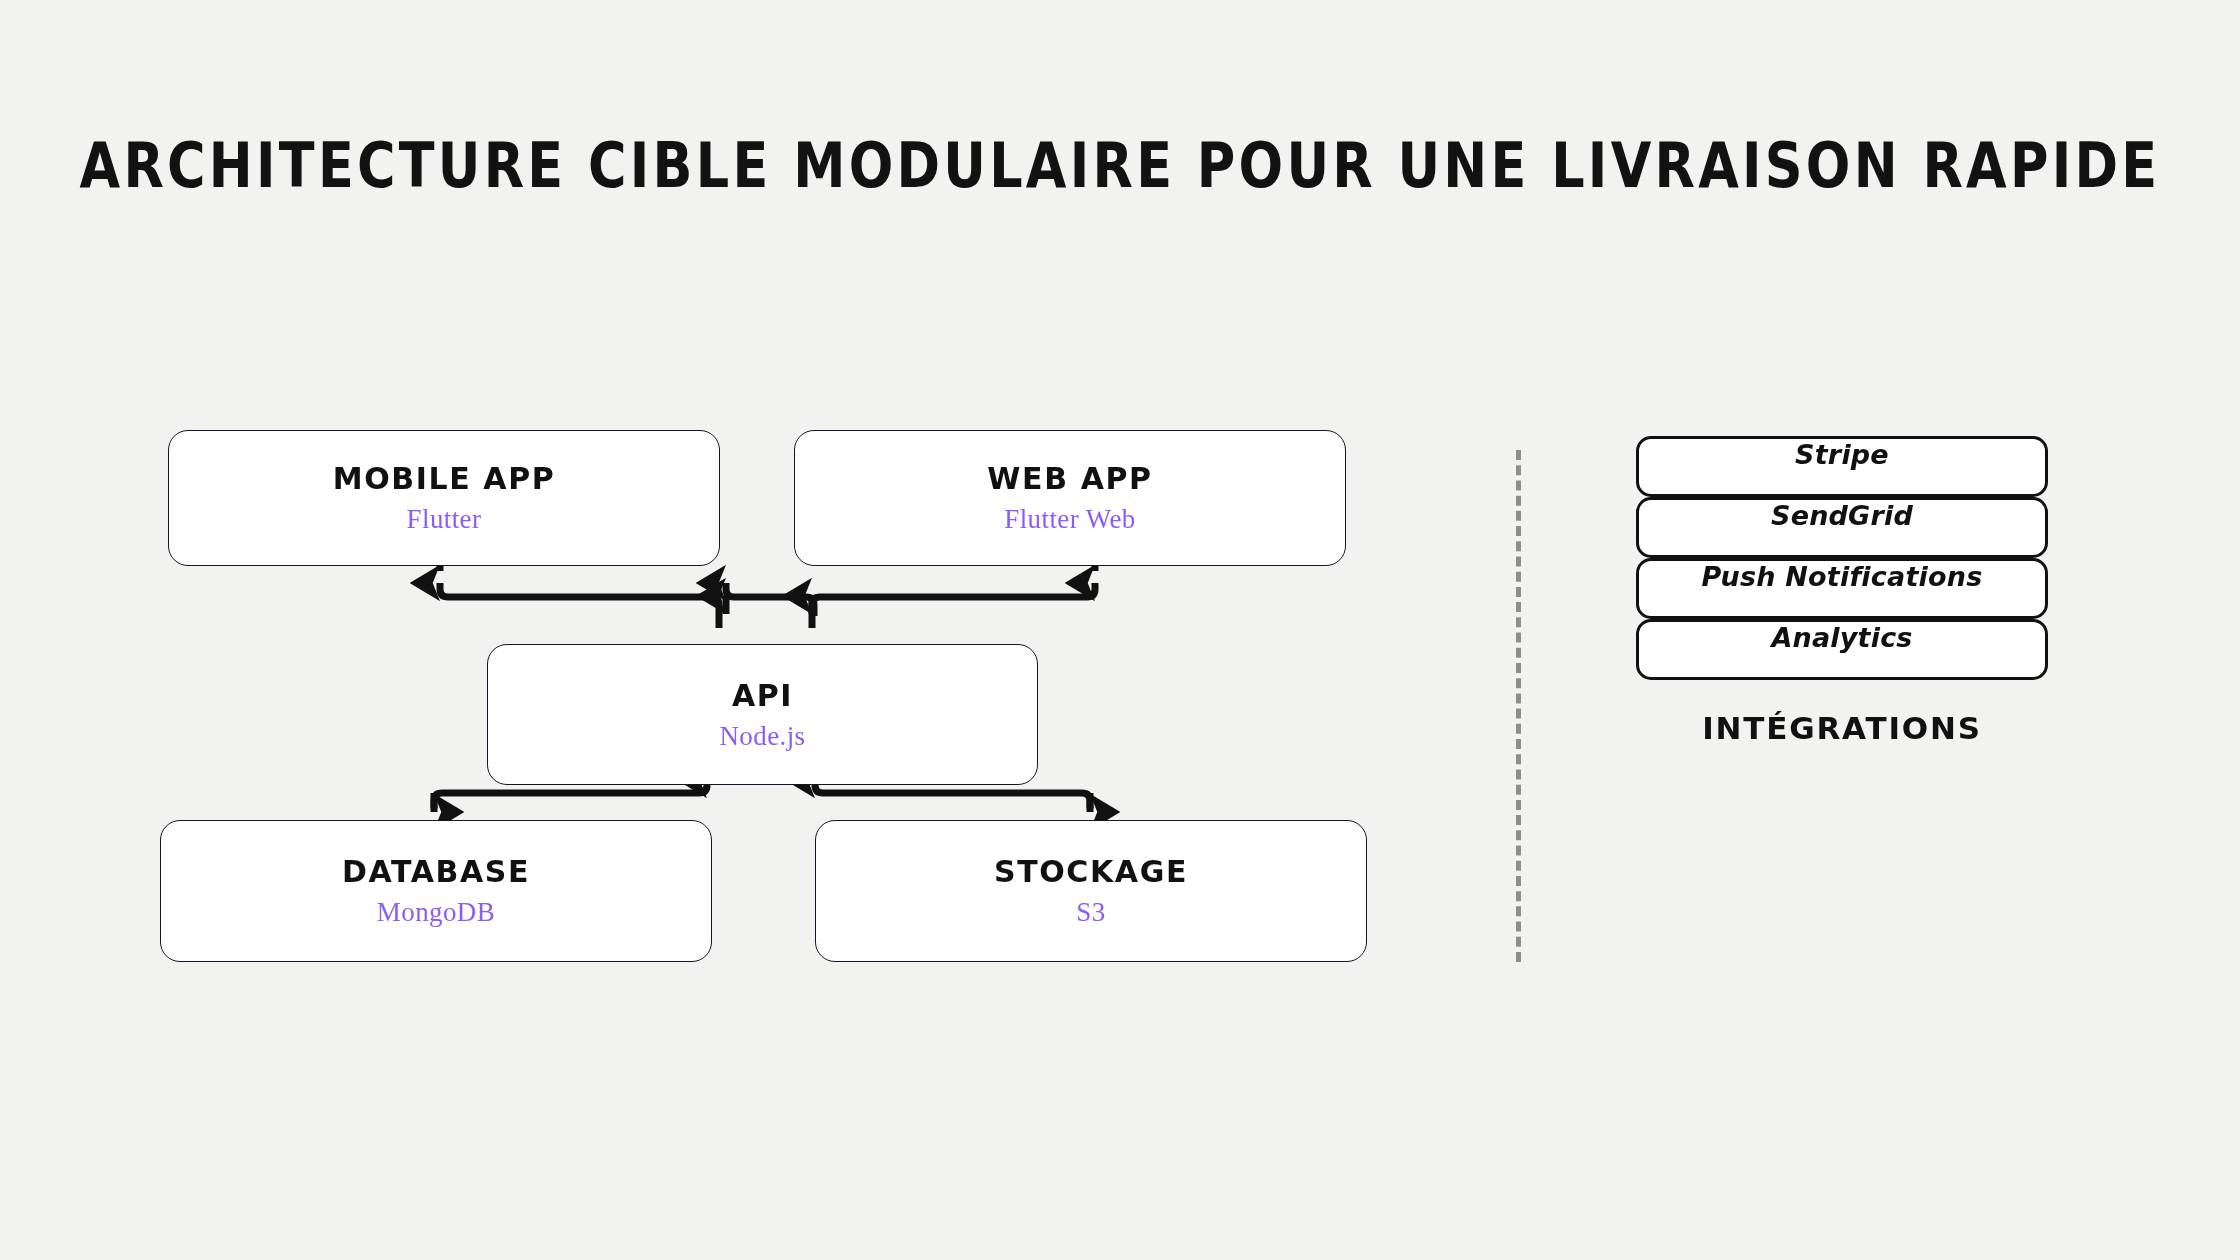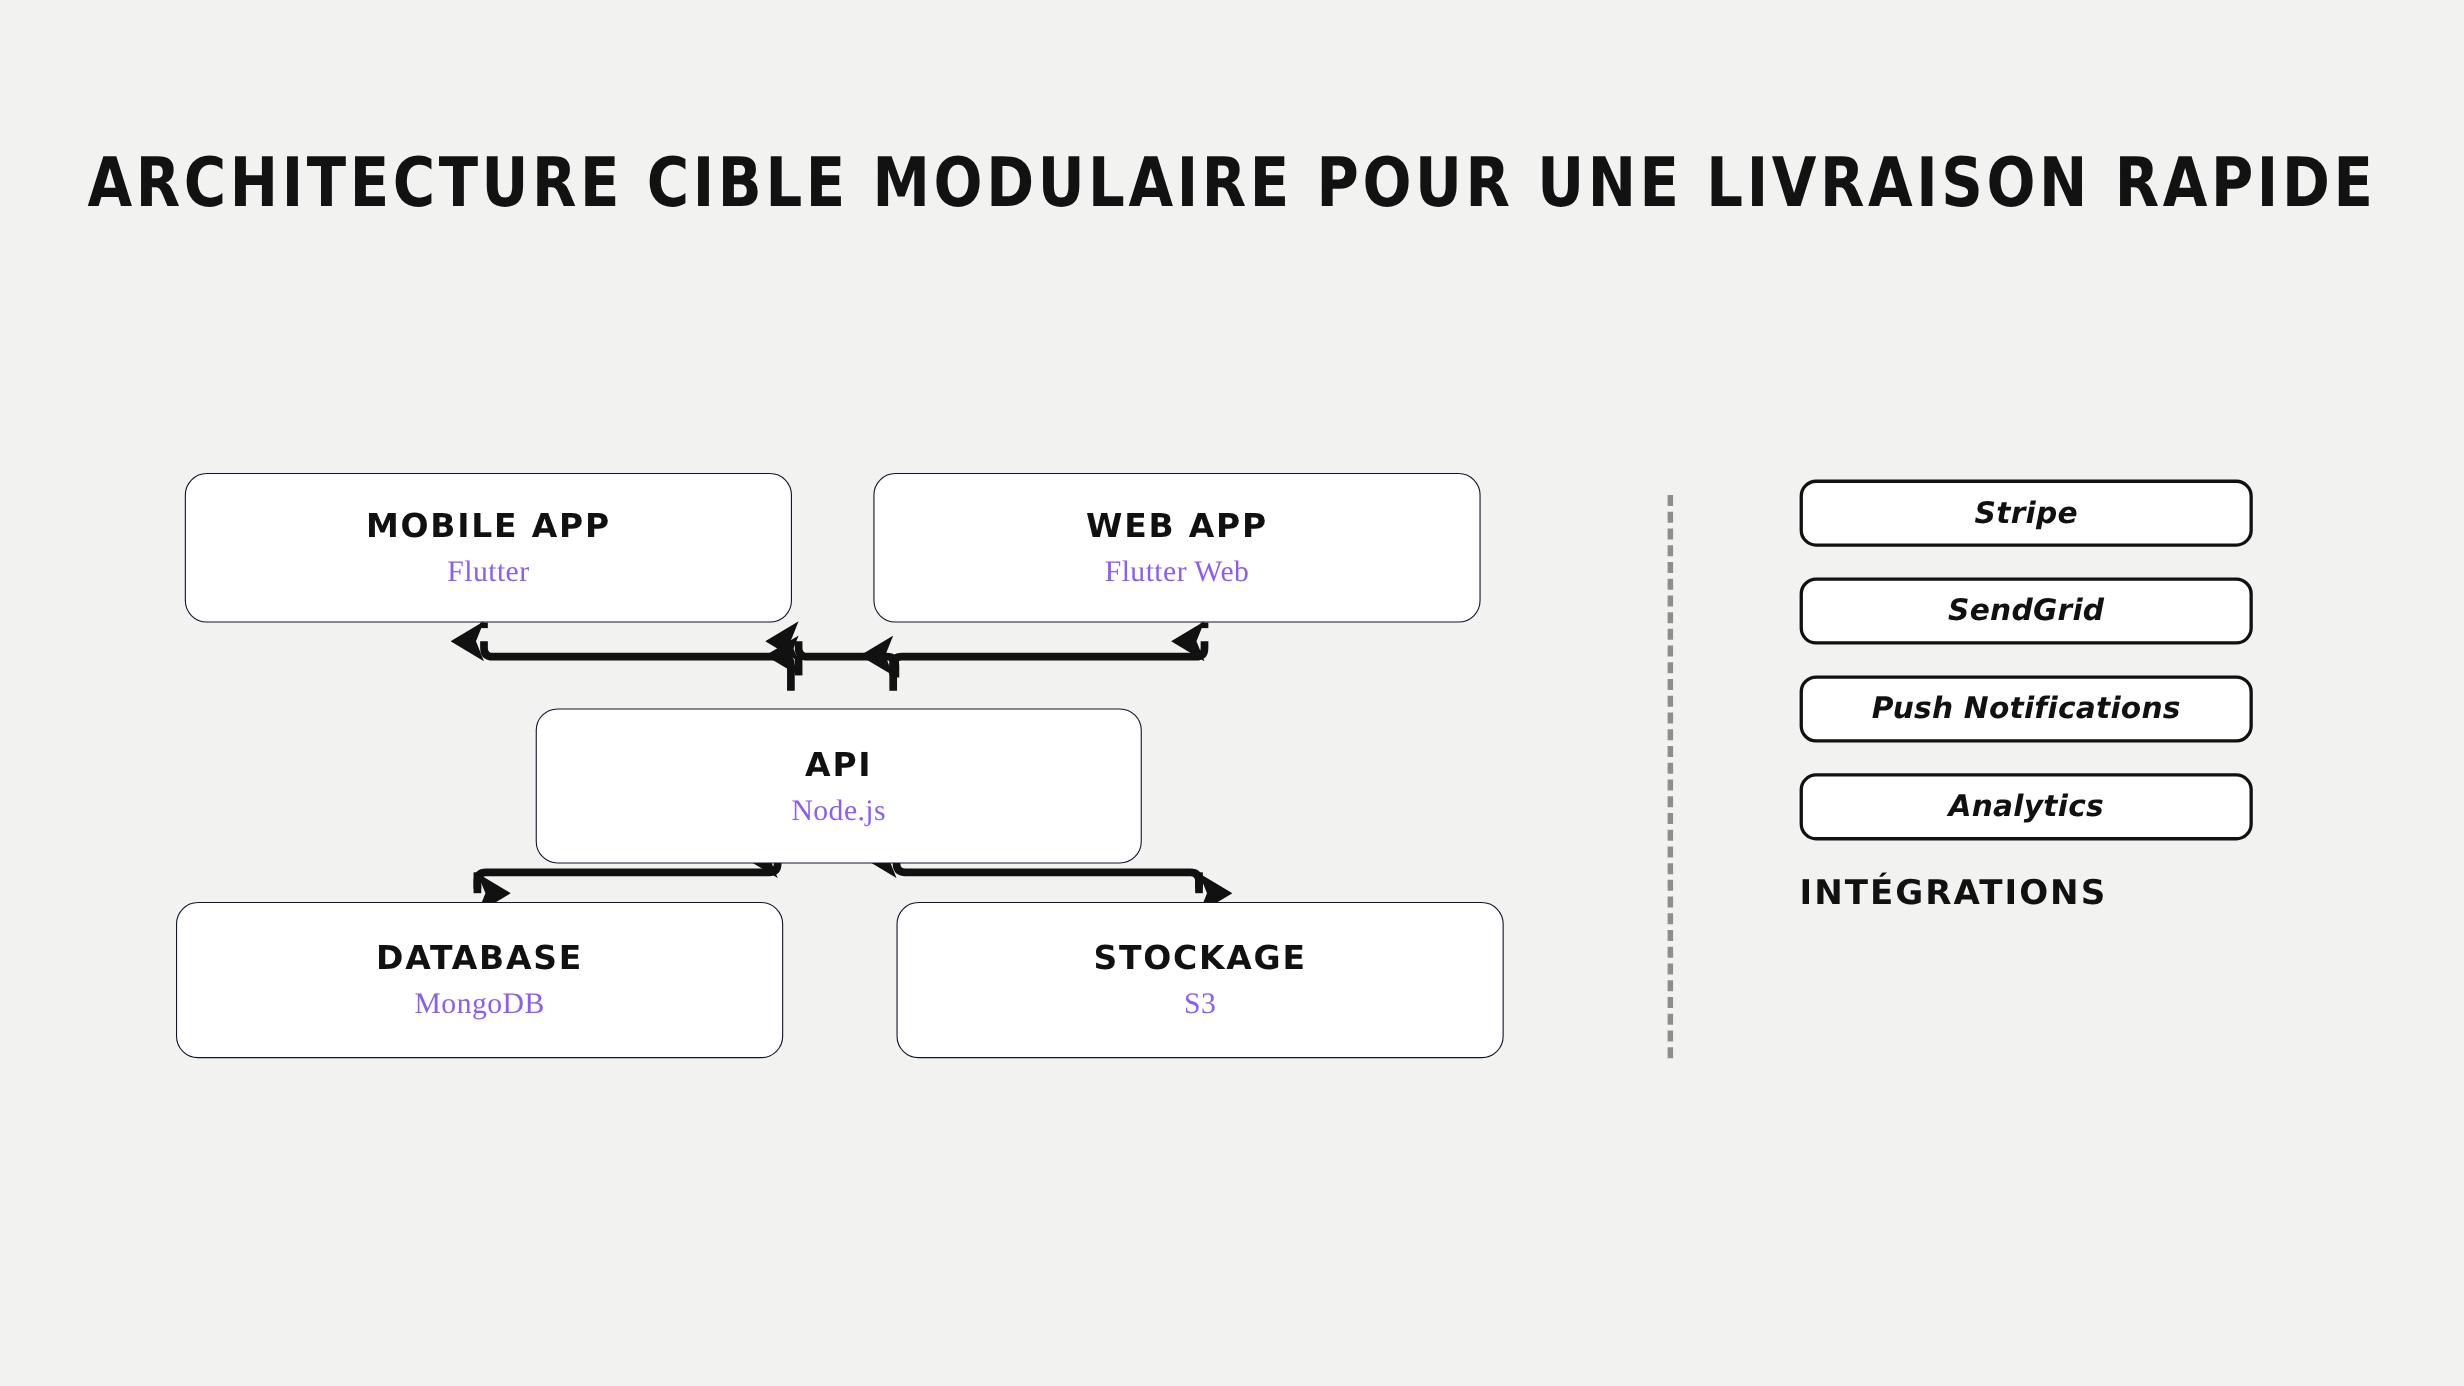--- a/index.html
+++ b/index.html
@@ -101,37 +101,37 @@
     top: 436px;
     width: 412px;
   }
   .integration {
     box-sizing: border-box;
     width: 412px;
     height: 61px;
     background: #ffffff;
     border: 3px solid #111111;
     border-radius: 15px;
-    margin-bottom: 28px;
+    margin-bottom: 0;
     display: flex;
-    align-items: center;
+    align-items: flex-start;
     justify-content: center;
   }
   .integration-label {
     font-family: "DejaVu Sans", "Liberation Sans", sans-serif;
     font-weight: bold;
     font-style: italic;
     font-size: 27px;
     letter-spacing: 0.2px;
     color: #111111;
   }
   #integrations-caption {
     margin-top: 30px;
     width: 412px;
-    text-align: left;
+    text-align: center;
     font-family: "DejaVu Sans", "Liberation Sans", sans-serif;
     font-weight: bold;
     font-size: 31px;
     letter-spacing: 1.8px;
     color: #111111;
     text-transform: uppercase;
   }
 </style>
 </head>
 <body style="background: rgb(242, 242, 241);">

